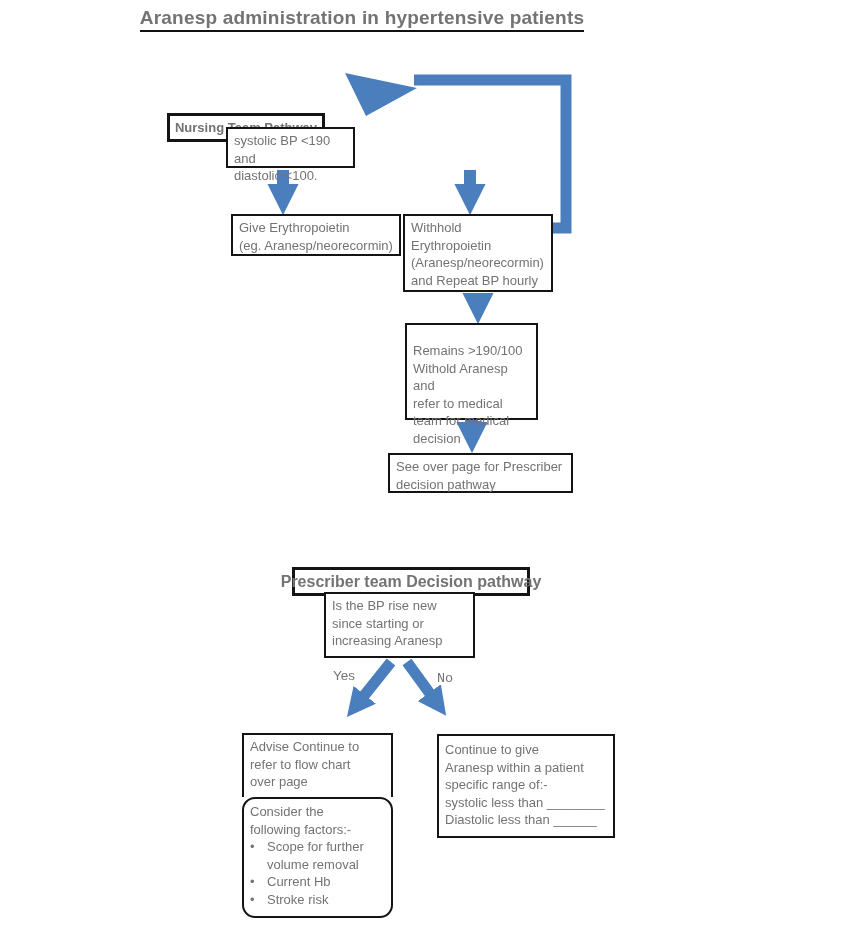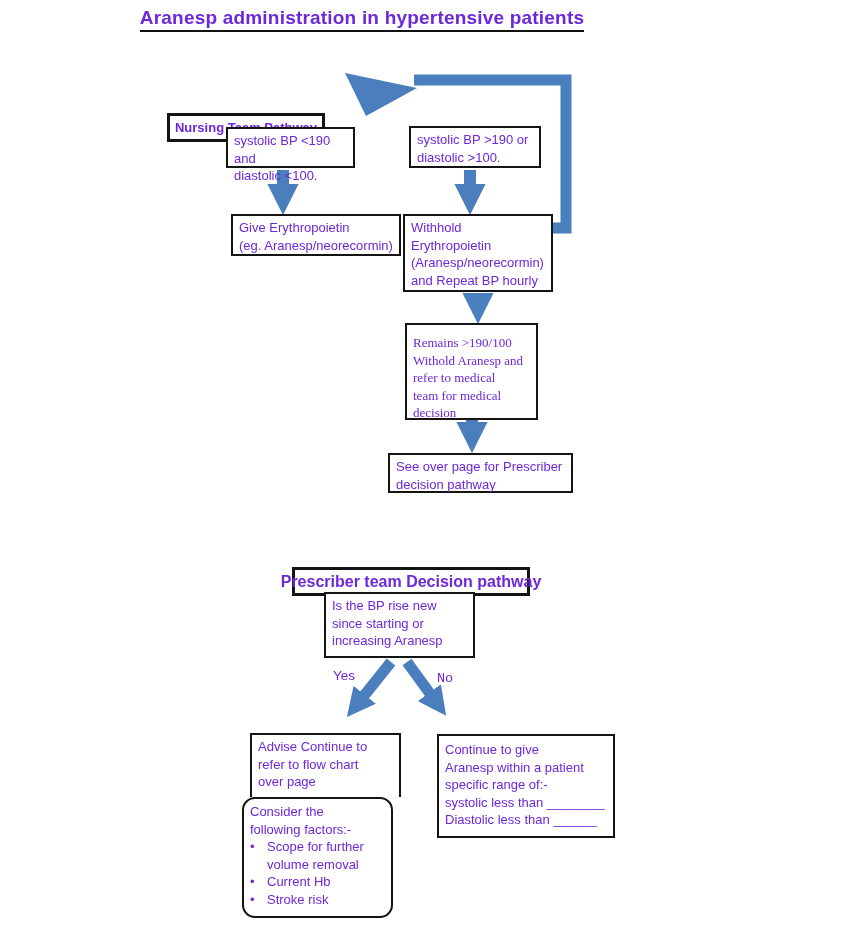--- a/index.html
+++ b/index.html
@@ -3,21 +3,21 @@
 <meta charset="utf-8">
 <style>
   * { margin: 0; padding: 0; box-sizing: border-box; }
   html, body { background: #ffffff; }
   #canvas {
     position: relative;
     width: 868px;
     height: 929px;
     background: #ffffff;
     font-family: "Liberation Sans", sans-serif;
-    color: #6d28d9;
+    color: #737373;
     overflow: hidden;
   }
   #arrow-layer {
     position: absolute;
     left: 0; top: 0;
     width: 868px; height: 949px;
     z-index: 0;
   }
   .page-title {
     position: absolute;
@@ -56,21 +56,21 @@
     font-size: 13px;
     line-height: 17.5px;
     white-space: pre-line;
   }
   .hdr-text { font-size: 16px; white-space: nowrap; }
   .branch-label {
     position: absolute;
     font-size: 13.5px;
     z-index: 2;
   }
-  .split-top { border-bottom: none; margin-left: 8px; }
+  .split-top { border-bottom: none; }
   .split-bottom { border-top: 2px solid #141414; }
   .bullet-row {
     display: flex;
     gap: 7px;
     font-size: 13px;
     line-height: 17.5px;
   }
   .bullet-glyph { flex: 0 0 10px; }
   .bullet-text { flex: 1 1 auto; }
 </style>
@@ -103,37 +103,33 @@
   </div>
 
   <div class="fc-box fc-header" style="left:167px; top:73px; width:158px; height:29px;">
     <span class="hdr-text" style="font-size:13px;">Nursing Team Pathway</span>
   </div>
 
   <div class="fc-box" style="left:226px; top:127px; width:129px; height:41px;">
     <div class="box-text">systolic BP &lt;190 and
 diastolic &lt;100.</div>
   </div>
-  <div class="fc-box" style="left:409px; top:126px; width:132px; height:42px;">
-    <div class="box-text">systolic BP &gt;190 or
-diastolic &gt;100.</div>
-  </div>
 
   <div class="fc-box" style="left:200px; top:214px; width:170px; height:42px;margin-left:31px;">
     <div class="box-text">Give Erythropoietin
 (eg. Aranesp/neorecormin)</div>
   </div>
   <div class="fc-box" style="left:403px; top:214px; width:150px; height:78px;">
     <div class="box-text">Withhold
 Erythropoietin
 (Aranesp/neorecormin)
 and Repeat BP hourly</div>
   </div>
 
-  <div class="fc-box" style="left:405px; top:323px; width:133px; height:97px; padding-top:9px;font-family:Liberation Serif, serif;">
+  <div class="fc-box" style="left:405px; top:323px; width:133px; height:97px; padding-top:17px;">
     <div class="box-text">Remains &gt;190/100
 Withold Aranesp and
 refer to medical
 team for medical
 decision</div>
   </div>
 
   <div class="fc-box" style="left:388px; top:453px; width:185px; height:40px;">
     <div class="box-text">See over page for Prescriber
 decision pathway</div>

